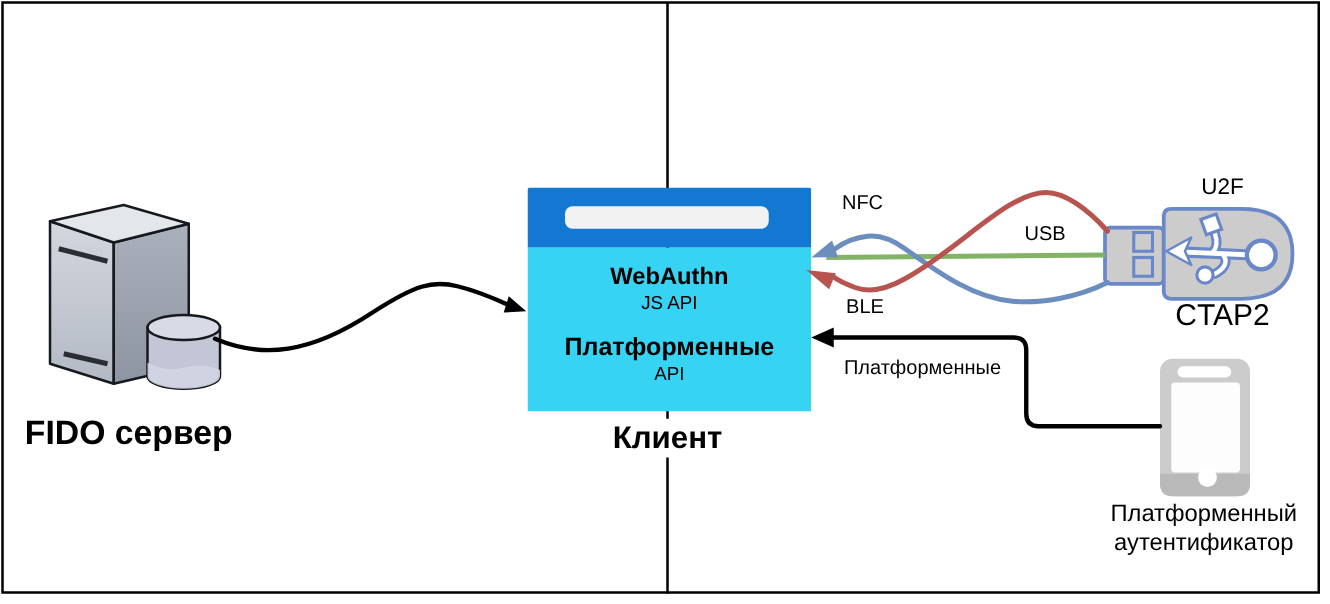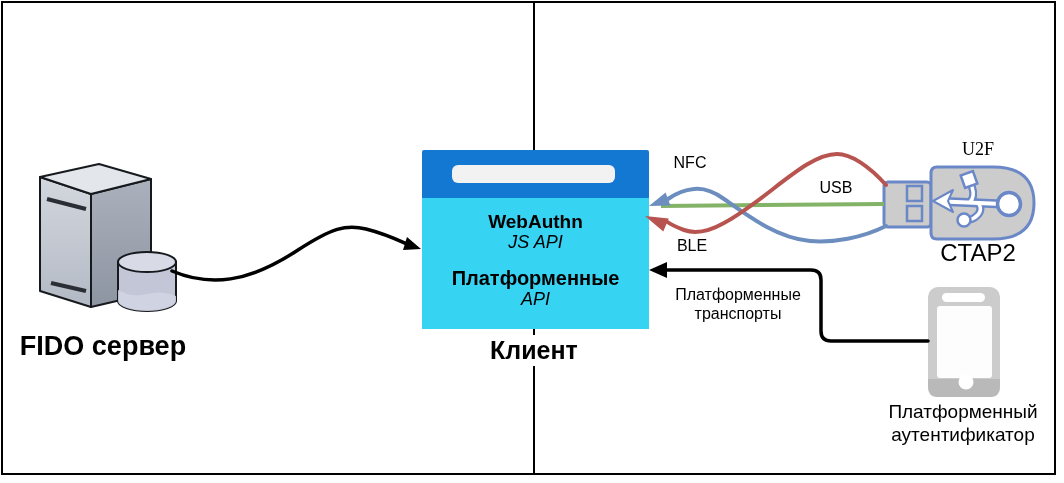--- a/index.html
+++ b/index.html
@@ -25,31 +25,31 @@
   .client-addressbar{
     position:absolute;left:30px;top:15px;width:163px;height:18px;border-radius:6px;
   }
   .client-body{
     height:131px;display:flex;flex-direction:column;align-items:center;
     padding-top:13px;box-sizing:border-box;gap:15px;
   }
   .api-group{text-align:center;line-height:21px;}
   .api-title{font-weight:bold;font-size:19px;}
   .api-title.wide{font-size:20px;}
-  .api-sub{font-size:18px;font-style:italic;}
+  .api-sub{font-size:15px;}
   
   .lbl{position:absolute;text-align:center;white-space:nowrap;}
   .lbl-fido{left:0;top:331px;width:206px;font-size:27px;font-weight:bold;}
   .lbl-client{left:474px;top:335px;width:120px;font-size:25px;font-weight:bold;background:#fff;line-height:31px;}
   .lbl-small{font-size:16px;}
   .lbl-nfc{left:660px;top:154px;width:60px;}
   .lbl-usb{left:806px;top:179px;width:60px;}
   .lbl-ble{left:662px;top:237px;width:60px;}
   .lbl-ptrans{left:655px;top:285px;width:166px;font-size:16px;line-height:19px;}
-  .lbl-u2f{left:938px;top:139px;width:80px;font-size:18px;font-family:Liberation Serif, serif;}
+  .lbl-u2f{left:938px;top:139px;width:80px;font-size:18px;}
   .lbl-ctap2{left:938px;top:239px;width:80px;font-size:24px;}
   .lbl-pauth{left:858px;top:400px;width:210px;font-size:19px;line-height:23px;}
   .lines{pointer-events:none;}
 </style>
 </head>
 <body>
 
 <div class="canvas">
 
   <div class="outer-border"></div>
@@ -137,21 +137,20 @@
     <polygon points="649,270 667,262 667,278" fill="#000000"></polygon>
   </svg>
 
   <div class="lbl lbl-client">Клиент</div>
   <div class="lbl lbl-fido">FIDO сервер</div>
   <div class="lbl lbl-small lbl-nfc">NFC</div>
   <div class="lbl lbl-small lbl-usb">USB</div>
   <div class="lbl lbl-small lbl-ble">BLE</div>
   <div class="lbl lbl-ptrans">
     <div>Платформенные</div>
-    <div>транспорты</div>
   </div>
   <div class="lbl lbl-u2f">U2F</div>
   <div class="lbl lbl-ctap2">CTAP2</div>
   <div class="lbl lbl-pauth">
     <div>Платформенный</div>
     <div>аутентификатор</div>
   </div>
 
 </div>
 

